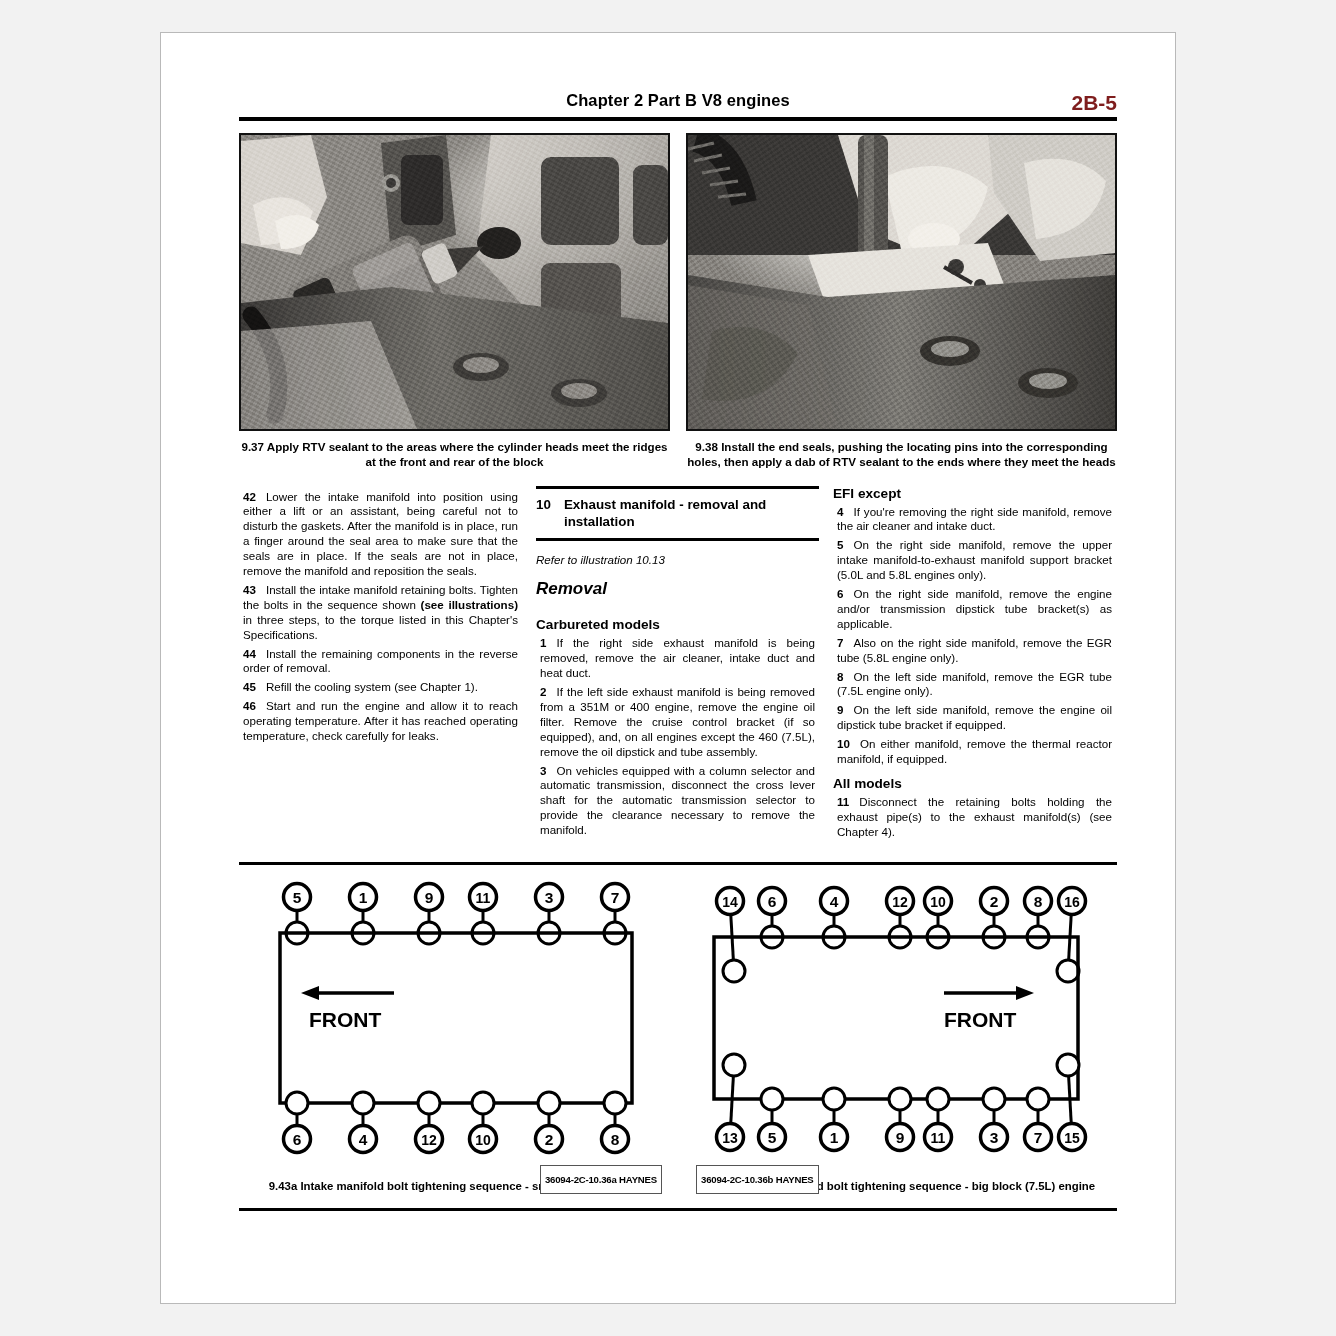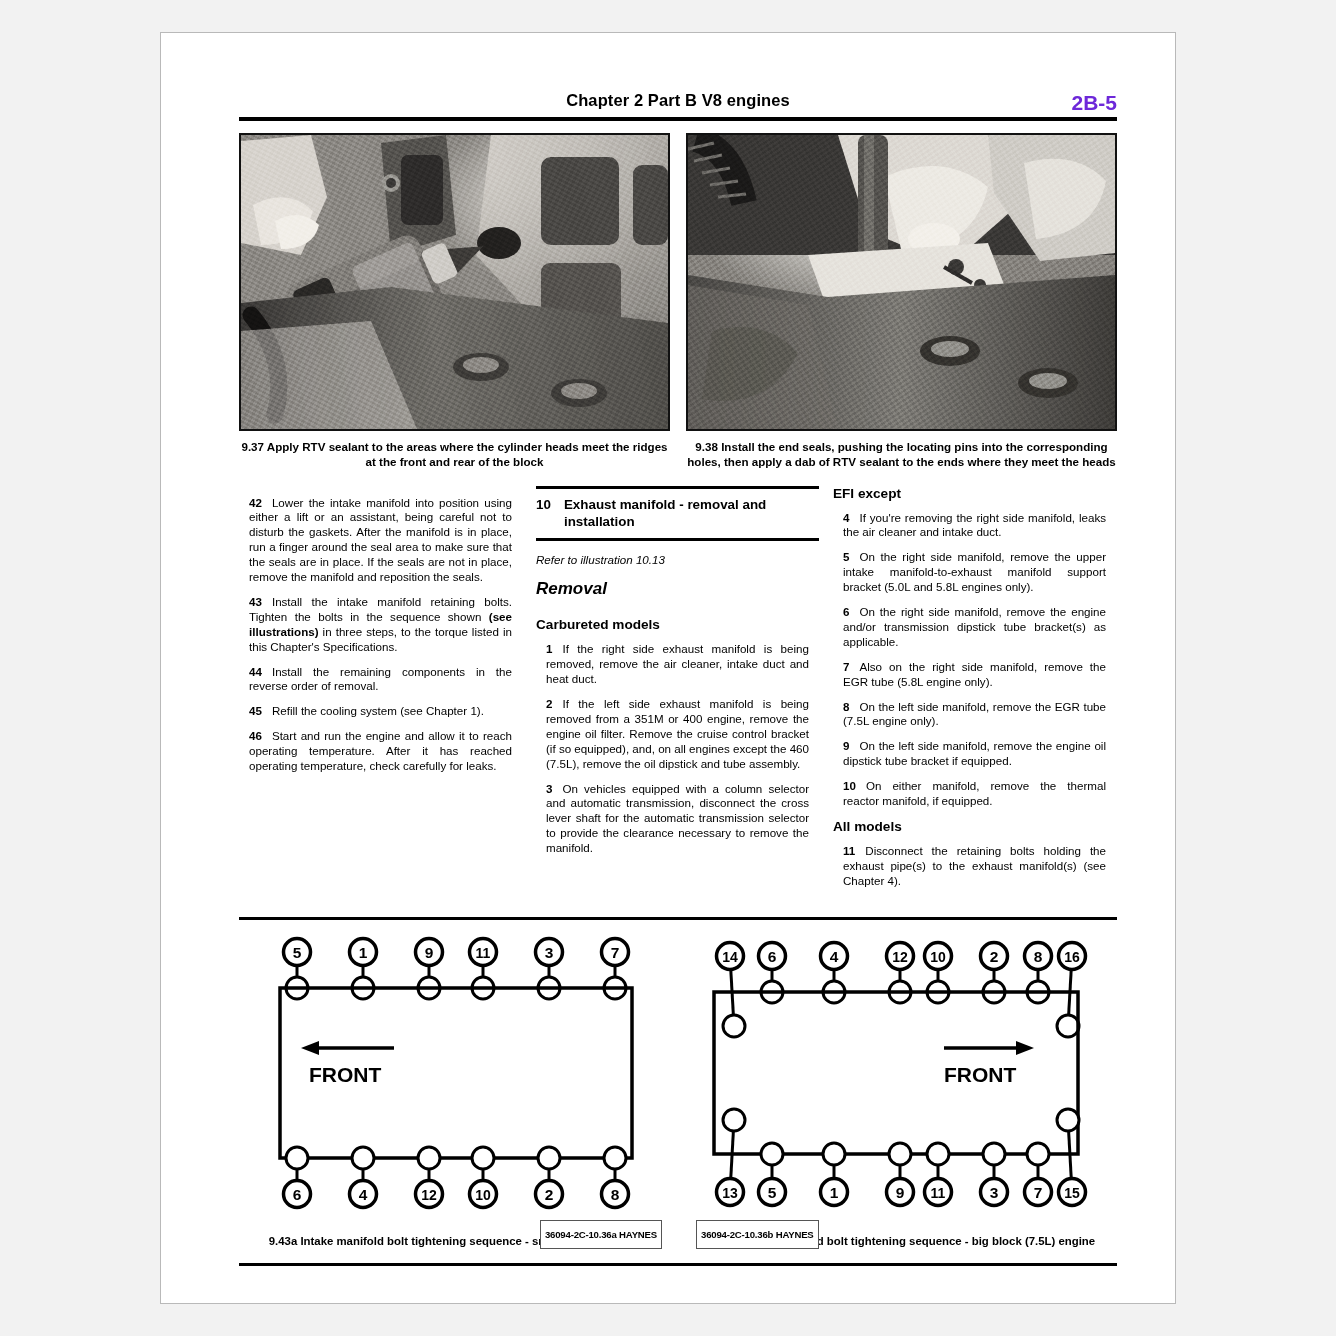--- a/index.html
+++ b/index.html
@@ -30,21 +30,21 @@
     display: flex;
     align-items: center;
     justify-content: center;
   }
   .hdr-title {
     font-size: 16.5px; font-weight: bold; color: #000;
     letter-spacing: .1px;
   }
   .hdr-page {
     position: absolute; right: 0; bottom: -2px;
-    font-size: 21px; font-weight: bold; color: #6d28d9;
+    font-size: 21px; font-weight: bold; color: #7f1d1d;
   }
   .hdr-rule {
     height: 4px; background: #000; margin-top: 4px;
   }
 
   
   .figs {
     display: flex; gap: 16px; margin-top: 12px;
   }
   .fig { width: 431px; }
@@ -85,21 +85,21 @@
       repeating-linear-gradient(57deg, rgba(255,255,255,.04) 0 3px, rgba(0,0,0,.05) 3px 6px);
     mix-blend-mode: overlay;
   }
 
   
   .cols {
     display: flex; margin-top: 16px; gap: 14px;
   }
   .col { width: 283px; }
   p.t {
-    margin: 10px; font-size: 11.6px; line-height: 1.285;
+    margin: 4px; font-size: 11.6px; line-height: 1.285;
     text-align: justify; color: #000;
     text-indent: 0;
   }
   p.t .num { font-weight: bold; padding-right: 10px; }
   b { font-weight: bold; }
 
   .secbox { border-top: 3px solid #000; border-bottom: 3px solid #000;
             padding: 7px 0 8px 0; }
   .sechead { font-size: 13.4px; font-weight: bold; line-height: 1.3;
              display: flex; }
@@ -282,21 +282,21 @@
       <div class="ital">Refer to illustration 10.13</div>
       <div class="h-removal">Removal</div>
       <div class="h-sub">Carbureted models</div>
       <p class="t"><span class="num">1</span><span>If the right side exhaust manifold is being removed, remove the air cleaner, intake duct and heat duct.</span></p>
       <p class="t"><span class="num">2</span><span>If the left side exhaust manifold is being removed from a 351M or 400 engine, remove the engine oil filter. Remove the cruise control bracket (if so equipped), and, on all engines except the 460 (7.5L), remove the oil dipstick and tube assembly.</span></p>
       <p class="t"><span class="num">3</span><span>On vehicles equipped with a column selector and automatic transmission, disconnect the cross lever shaft for the automatic transmission selector to provide the clearance necessary to remove the manifold.</span></p>
     </div>
 
     <div class="col">
       <div class="h-sub">EFI except</div>
-      <p class="t"><span class="num">4</span><span>If you're removing the right side manifold, leaks the air cleaner and intake duct.</span></p>
+      <p class="t"><span class="num">4</span><span>If you're removing the right side manifold, remove the air cleaner and intake duct.</span></p>
       <p class="t"><span class="num">5</span><span>On the right side manifold, remove the upper intake manifold-to-exhaust manifold support bracket (5.0L and 5.8L engines only).</span></p>
       <p class="t"><span class="num">6</span><span>On the right side manifold, remove the engine and/or transmission dipstick tube bracket(s) as applicable.</span></p>
       <p class="t"><span class="num">7</span><span>Also on the right side manifold, remove the EGR tube (5.8L engine only).</span></p>
       <p class="t"><span class="num">8</span><span>On the left side manifold, remove the EGR tube (7.5L engine only).</span></p>
       <p class="t"><span class="num">9</span><span>On the left side manifold, remove the engine oil dipstick tube bracket if equipped.</span></p>
       <p class="t"><span class="num">10</span><span>On either manifold, remove the thermal reactor manifold, if equipped.</span></p>
       <div class="h-sub2">All models</div>
       <p class="t"><span class="num">11</span><span>Disconnect the retaining bolts holding the exhaust pipe(s) to the exhaust manifold(s) (see Chapter 4).</span></p>
     </div>
 

